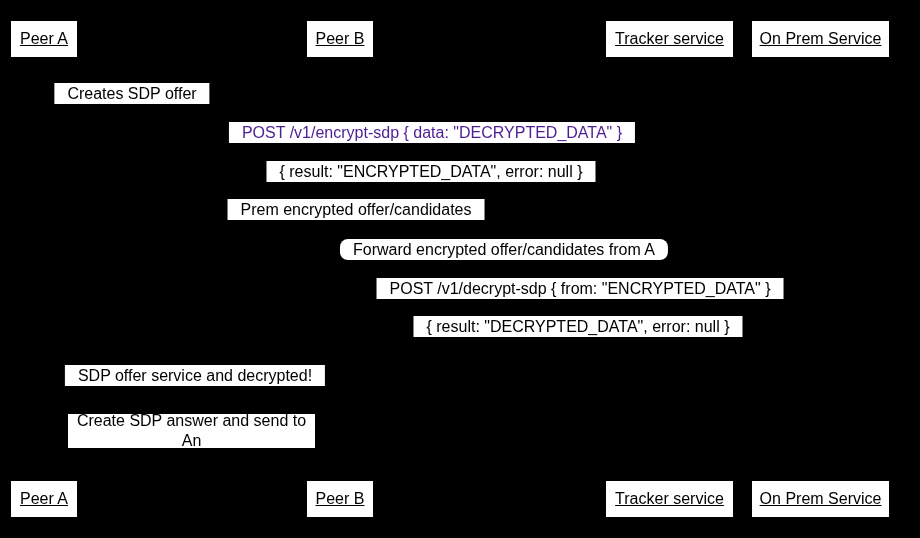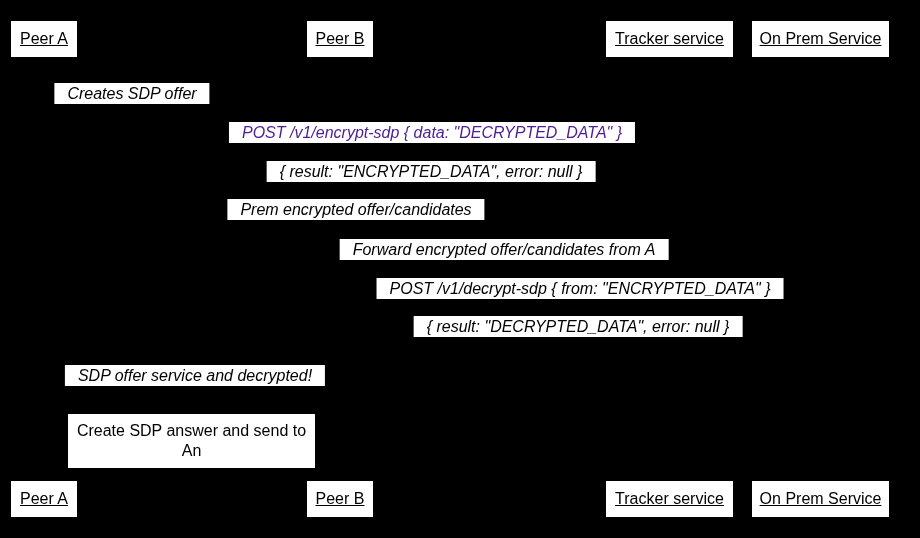--- a/index.html
+++ b/index.html
@@ -39,21 +39,20 @@
   }
   .msg-label {
     position: absolute;
     transform: translateX(-50%);
     background: #ffffff;
     color: #000000;
     font-size: 16px;
     line-height: 21px;
     padding: 0 13px;
     white-space: nowrap;
-    font-style: italic;
   }
   .note-box {
     position: absolute;
     background: #ffffff;
     color: #000000;
     font-size: 16px;
     line-height: 20px;
     display: flex;
     flex-direction: column;
     align-items: center;
@@ -79,24 +78,24 @@
     <div class="actor-box" style="left: 752px; top: 21px; width: 137px; height: 36px; background: rgb(255, 255, 255); color: rgb(0, 0, 0);">On Prem Service</div>
     <div class="actor-box" style="left: 752px; top: 481px; width: 137px; height: 36px; background: rgb(255, 255, 255); color: rgb(0, 0, 0);">On Prem Service</div>
     <div class="msg-label" style="left: 132px; top: 83px; background: rgb(255, 255, 255); color: rgb(0, 0, 0);">Creates SDP offer</div>
     <div class="arrow-line" style="left: 44px; width: 36px; top: 106px;"></div>
     <div class="msg-label" style="left: 432px; top: 122px; background: rgb(255, 255, 255); color: #4c1d95;">POST /v1/encrypt-sdp { data: "DECRYPTED_DATA" }</div>
     <div class="arrow-line" style="left: 44px; width: 776px; top: 145px;"></div>
     <div class="msg-label" style="left: 431px; top: 161px; background: rgb(255, 255, 255); color: rgb(0, 0, 0);">{ result: "ENCRYPTED_DATA", error: null }</div>
     <div class="arrow-line" style="left: 44px; width: 776px; top: 184px;"></div>
     <div class="msg-label" style="left: 356px; top: 199px; background: rgb(255, 255, 255); color: rgb(0, 0, 0);">Prem encrypted offer/candidates</div>
     <div class="arrow-line" style="left: 44px; width: 625px; top: 222px;"></div>
-    <div class="msg-label" style="left: 504px; top: 239px; background: rgb(255, 255, 255); color: rgb(0, 0, 0);">Forward encrypted offer/candidates from A</div>
+    <div class="msg-label" style="left: 504px; top: 239px; background: rgb(255, 255, 255); color: rgb(0, 0, 0); border-radius: 8px;">Forward encrypted offer/candidates from A</div>
     <div class="arrow-line" style="left: 340px; width: 329px; top: 262px;"></div>
     <div class="msg-label" style="left: 580px; top: 278px; background: rgb(255, 255, 255); color: rgb(0, 0, 0);">POST /v1/decrypt-sdp { from: "ENCRYPTED_DATA" }</div>
     <div class="arrow-line" style="left: 340px; width: 480px; top: 301px;"></div>
     <div class="msg-label" style="left: 578px; top: 316px; background: rgb(255, 255, 255); color: rgb(0, 0, 0);">{ result: "DECRYPTED_DATA", error: null }</div>
     <div class="arrow-line" style="left: 340px; width: 480px; top: 339px;"></div>
     <div class="msg-label" style="left: 195px; top: 365px; background: rgb(255, 255, 255); color: rgb(0, 0, 0);">SDP offer service and decrypted!</div>
     <div class="arrow-line" style="left: 44px; width: 296px; top: 388px;"></div>
-    <div class="note-box" style="left: 68px; top: 414px; width: 247px; height: 54px; background: rgb(255, 255, 255); color: rgb(0, 0, 0);">
+    <div class="note-box" style="left: 68px; top: 414px; width: 247px; height: 34px; background: rgb(255, 255, 255); color: rgb(0, 0, 0);">
       <div>Create SDP answer and send to An</div>
     </div>
   </div>
 
 </body></html>

